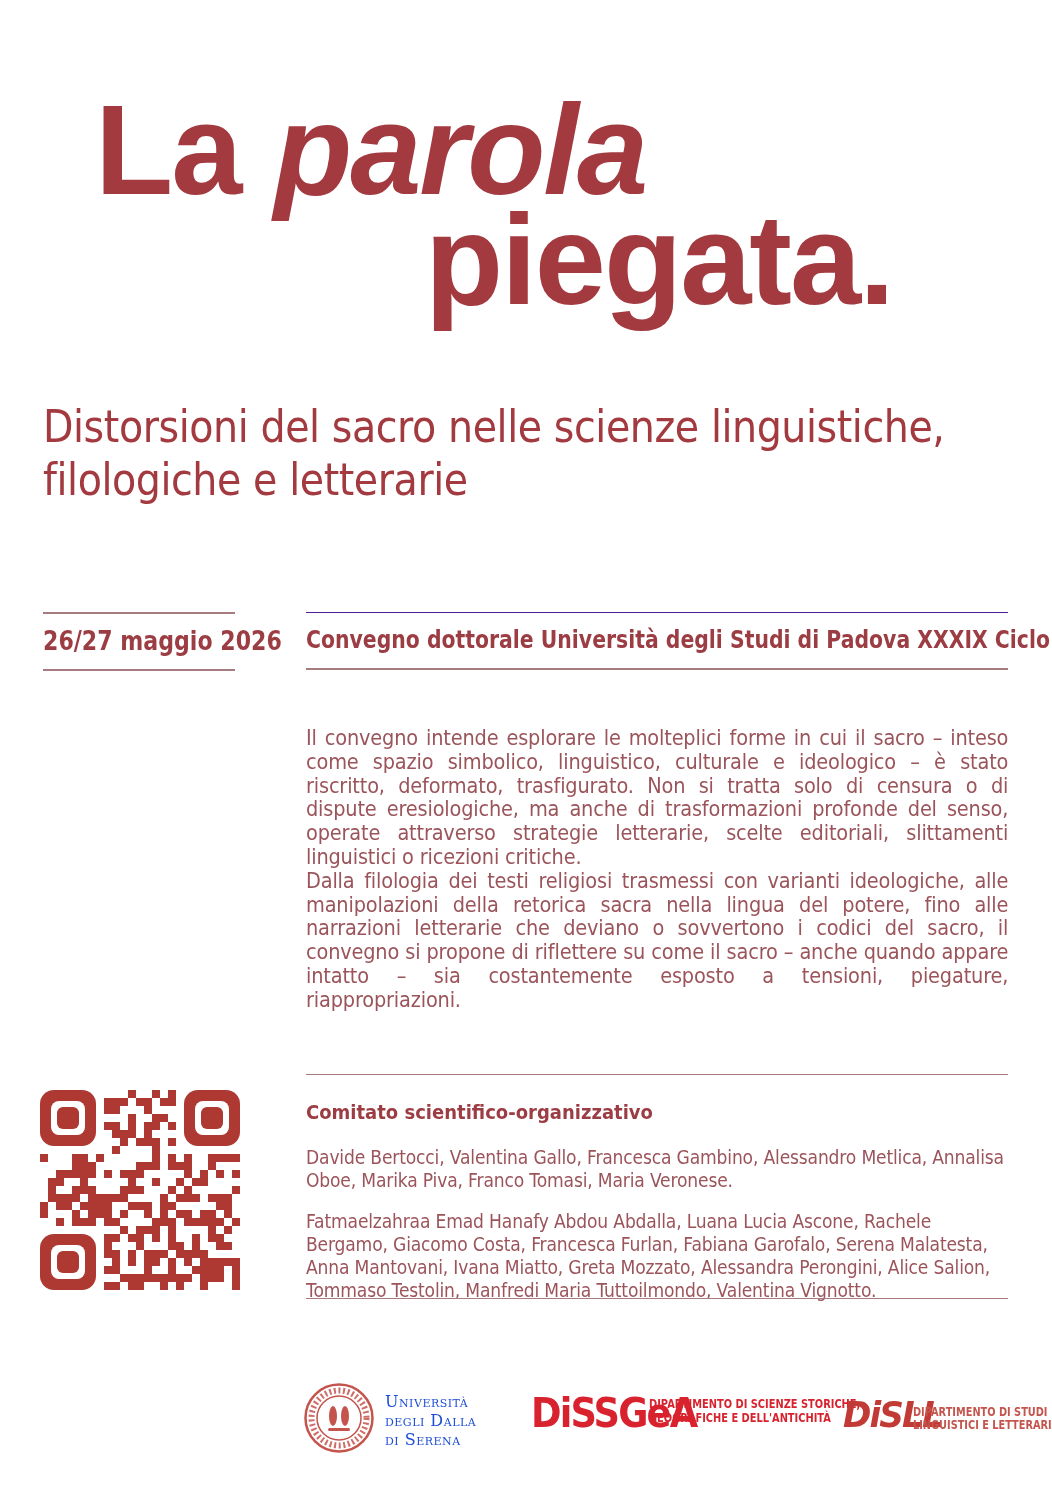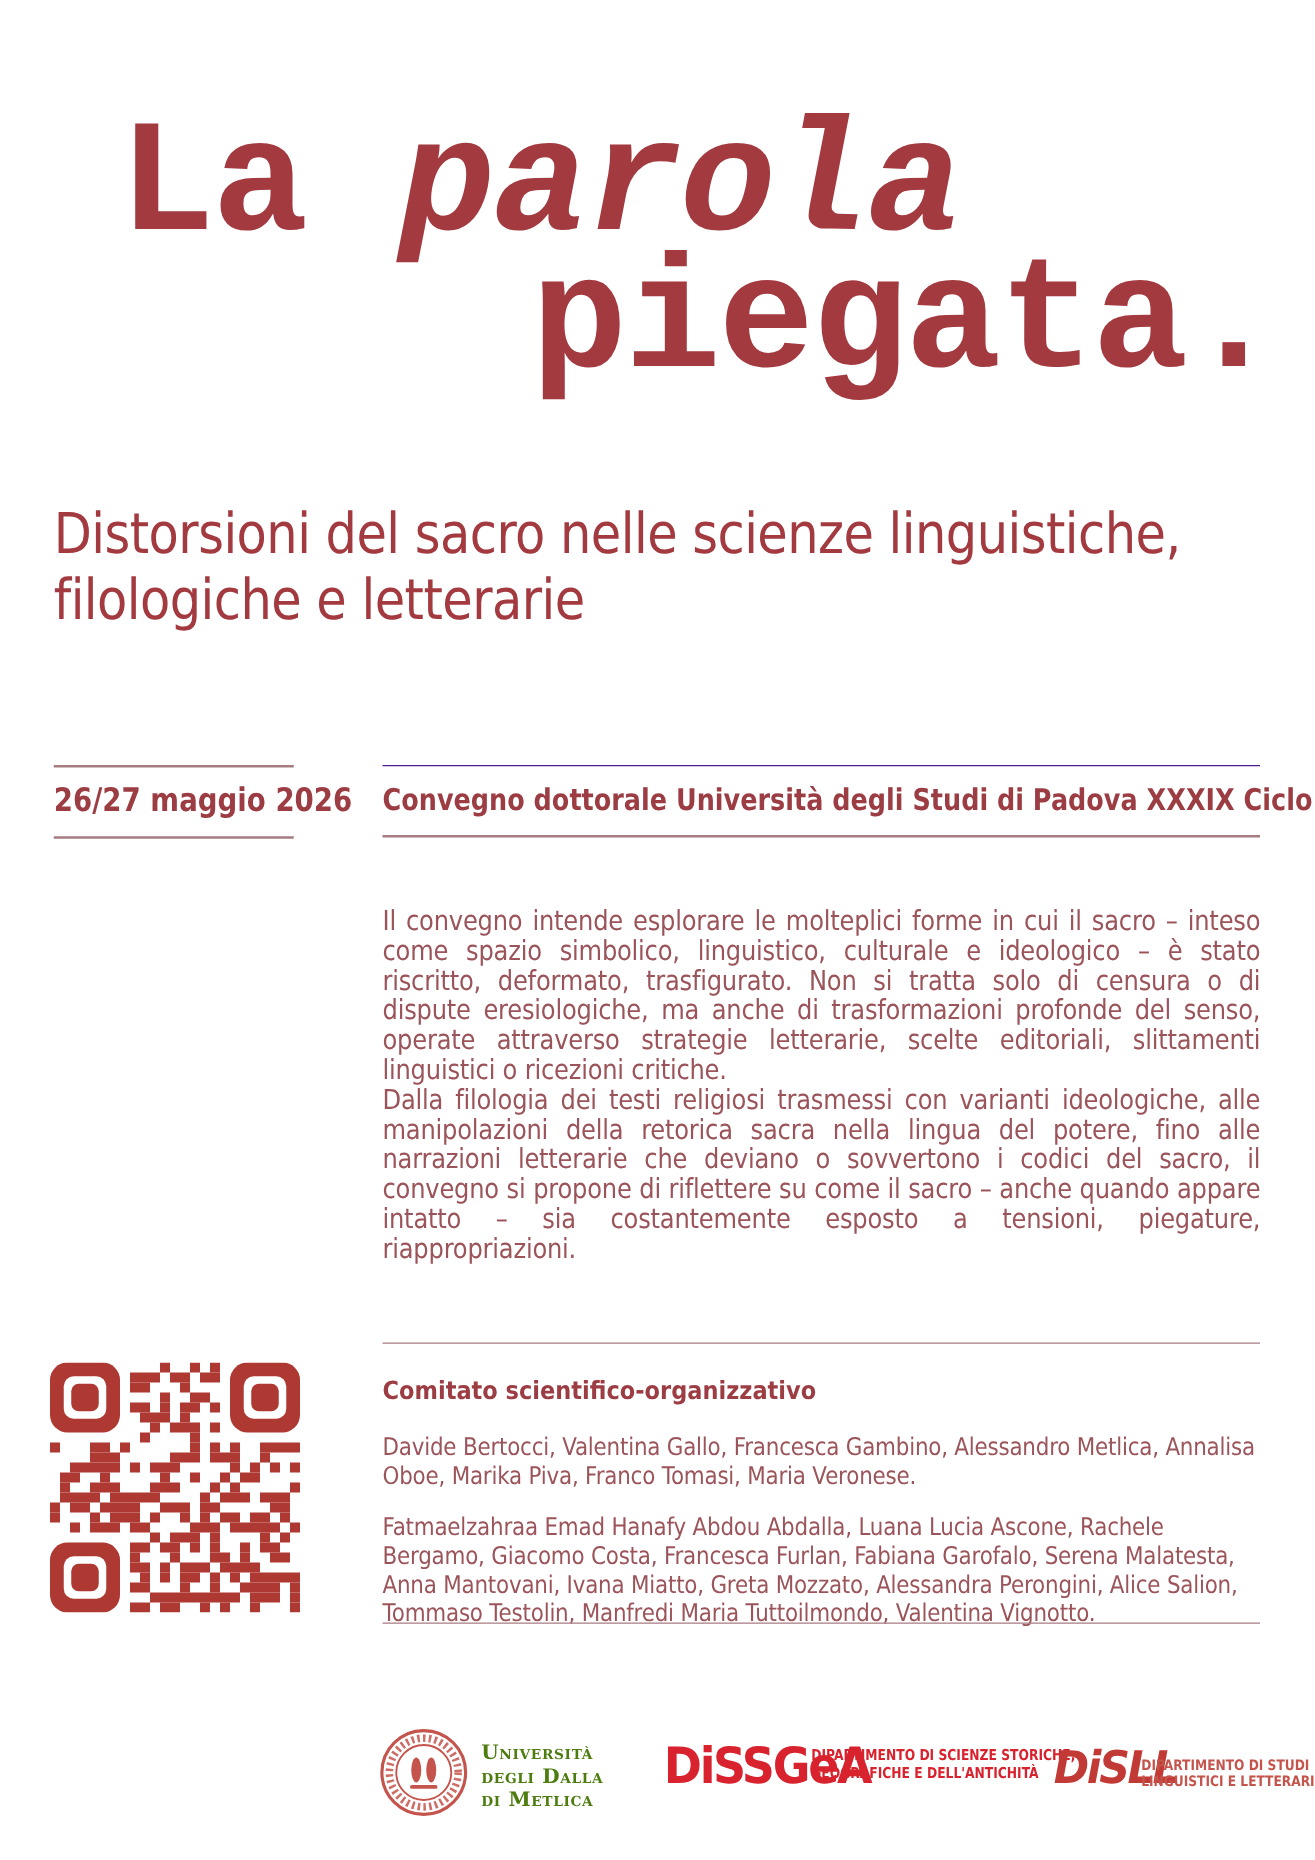--- a/index.html
+++ b/index.html
@@ -4,21 +4,21 @@
 <style>
   html,body{margin:0;padding:0;background:#e8e8e8;}
   .page{
     position:relative; width:1052px; height:1488px; margin:0 auto;
     background:#ffffff; overflow:hidden;
     font-family:"DejaVu Sans", sans-serif;
   }
   
   .title{
     position:absolute; left:95px; top:95px;
-    font-family:Liberation Mono, monospace; font-weight:bold;
+    font-family:Liberation Sans, sans-serif; font-weight:bold;
     font-size:128px; line-height:110px; color:#A33A40; letter-spacing:-2px;
   }
   .title .t-italic{font-style:italic;}
   .title-line2{margin-left:330px;text-align:right;}
   
   .subtitle{
     position:absolute; left:43px; top:400px; width:1100px;
     transform:scaleX(0.88); transform-origin:0 0;
     font-size:45px; font-weight:500; line-height:53px;
     color:#A33A40; letter-spacing:-0.5px;
@@ -66,22 +66,22 @@
     font-size:19.5px; line-height:23px; color:#9B545A; letter-spacing:-0.2px;
   }
   .names-1{top:1146px;}
   .names-2{top:1210px;}
   
   .qr{position:absolute; left:40px; top:1090px; width:200px; height:200px;}
   
   .seal{position:absolute; left:303px; top:1382px;}
   .unipd-text{
     position:absolute; left:385px; top:1392px;
-    font-family:"DejaVu Serif", serif; font-weight:bold; font-variant:small-caps;
-    font-size:16px; line-height:19px; color:#4d7c0f; letter-spacing:0.5px;
+    font-family:"DejaVu Serif", serif; font-weight:normal; font-variant:small-caps;
+    font-size:16px; line-height:19px; color:#1d4ed8; letter-spacing:0.5px;
   }
   .dissgea-wordmark{
     position:absolute; left:531px; top:1390px;
     font-size:40px; font-weight:800; color:#D8232E; letter-spacing:-2px;
     transform:scaleX(0.92); transform-origin:0 0; white-space:nowrap;
   }
   .dissgea-caption{
     position:absolute; left:649px; top:1398px;
     font-size:12px; font-weight:bold; line-height:13.5px; color:#D8232E;
     transform:scaleX(0.82); transform-origin:0 0; white-space:nowrap;
@@ -360,21 +360,21 @@
     <circle cx="36" cy="36" r="33.5" fill="none" stroke="#C4544C" stroke-width="2.5"></circle>
     <circle cx="36" cy="36" r="27.5" fill="none" stroke="#C4544C" stroke-width="6" stroke-dasharray="2 2.6" opacity="0.85"></circle>
     <circle cx="36" cy="36" r="22" fill="none" stroke="#C4544C" stroke-width="1.5"></circle>
     <ellipse cx="30" cy="34" rx="4" ry="10" fill="#C4544C"></ellipse>
     <ellipse cx="42" cy="34" rx="4" ry="10" fill="#C4544C"></ellipse>
     <rect x="25" y="46" width="22" height="3" rx="1.5" fill="#C4544C"></rect>
   </svg>
   <div class="unipd-text">
     <div>Università</div>
     <div>degli Dalla</div>
-    <div>di Metlica</div>
+    <div>di Serena</div>
   </div>
 
   <div class="dissgea-wordmark">DiSSGeA</div>
   <div class="dissgea-caption">
     <div>DIPARTIMENTO DI SCIENZE STORICHE,</div>
     <div>GEOGRAFICHE E DELL'ANTICHITÀ</div>
   </div>
 
   <div class="disll-wordmark">DiSLL</div>
   <div class="disll-caption">

